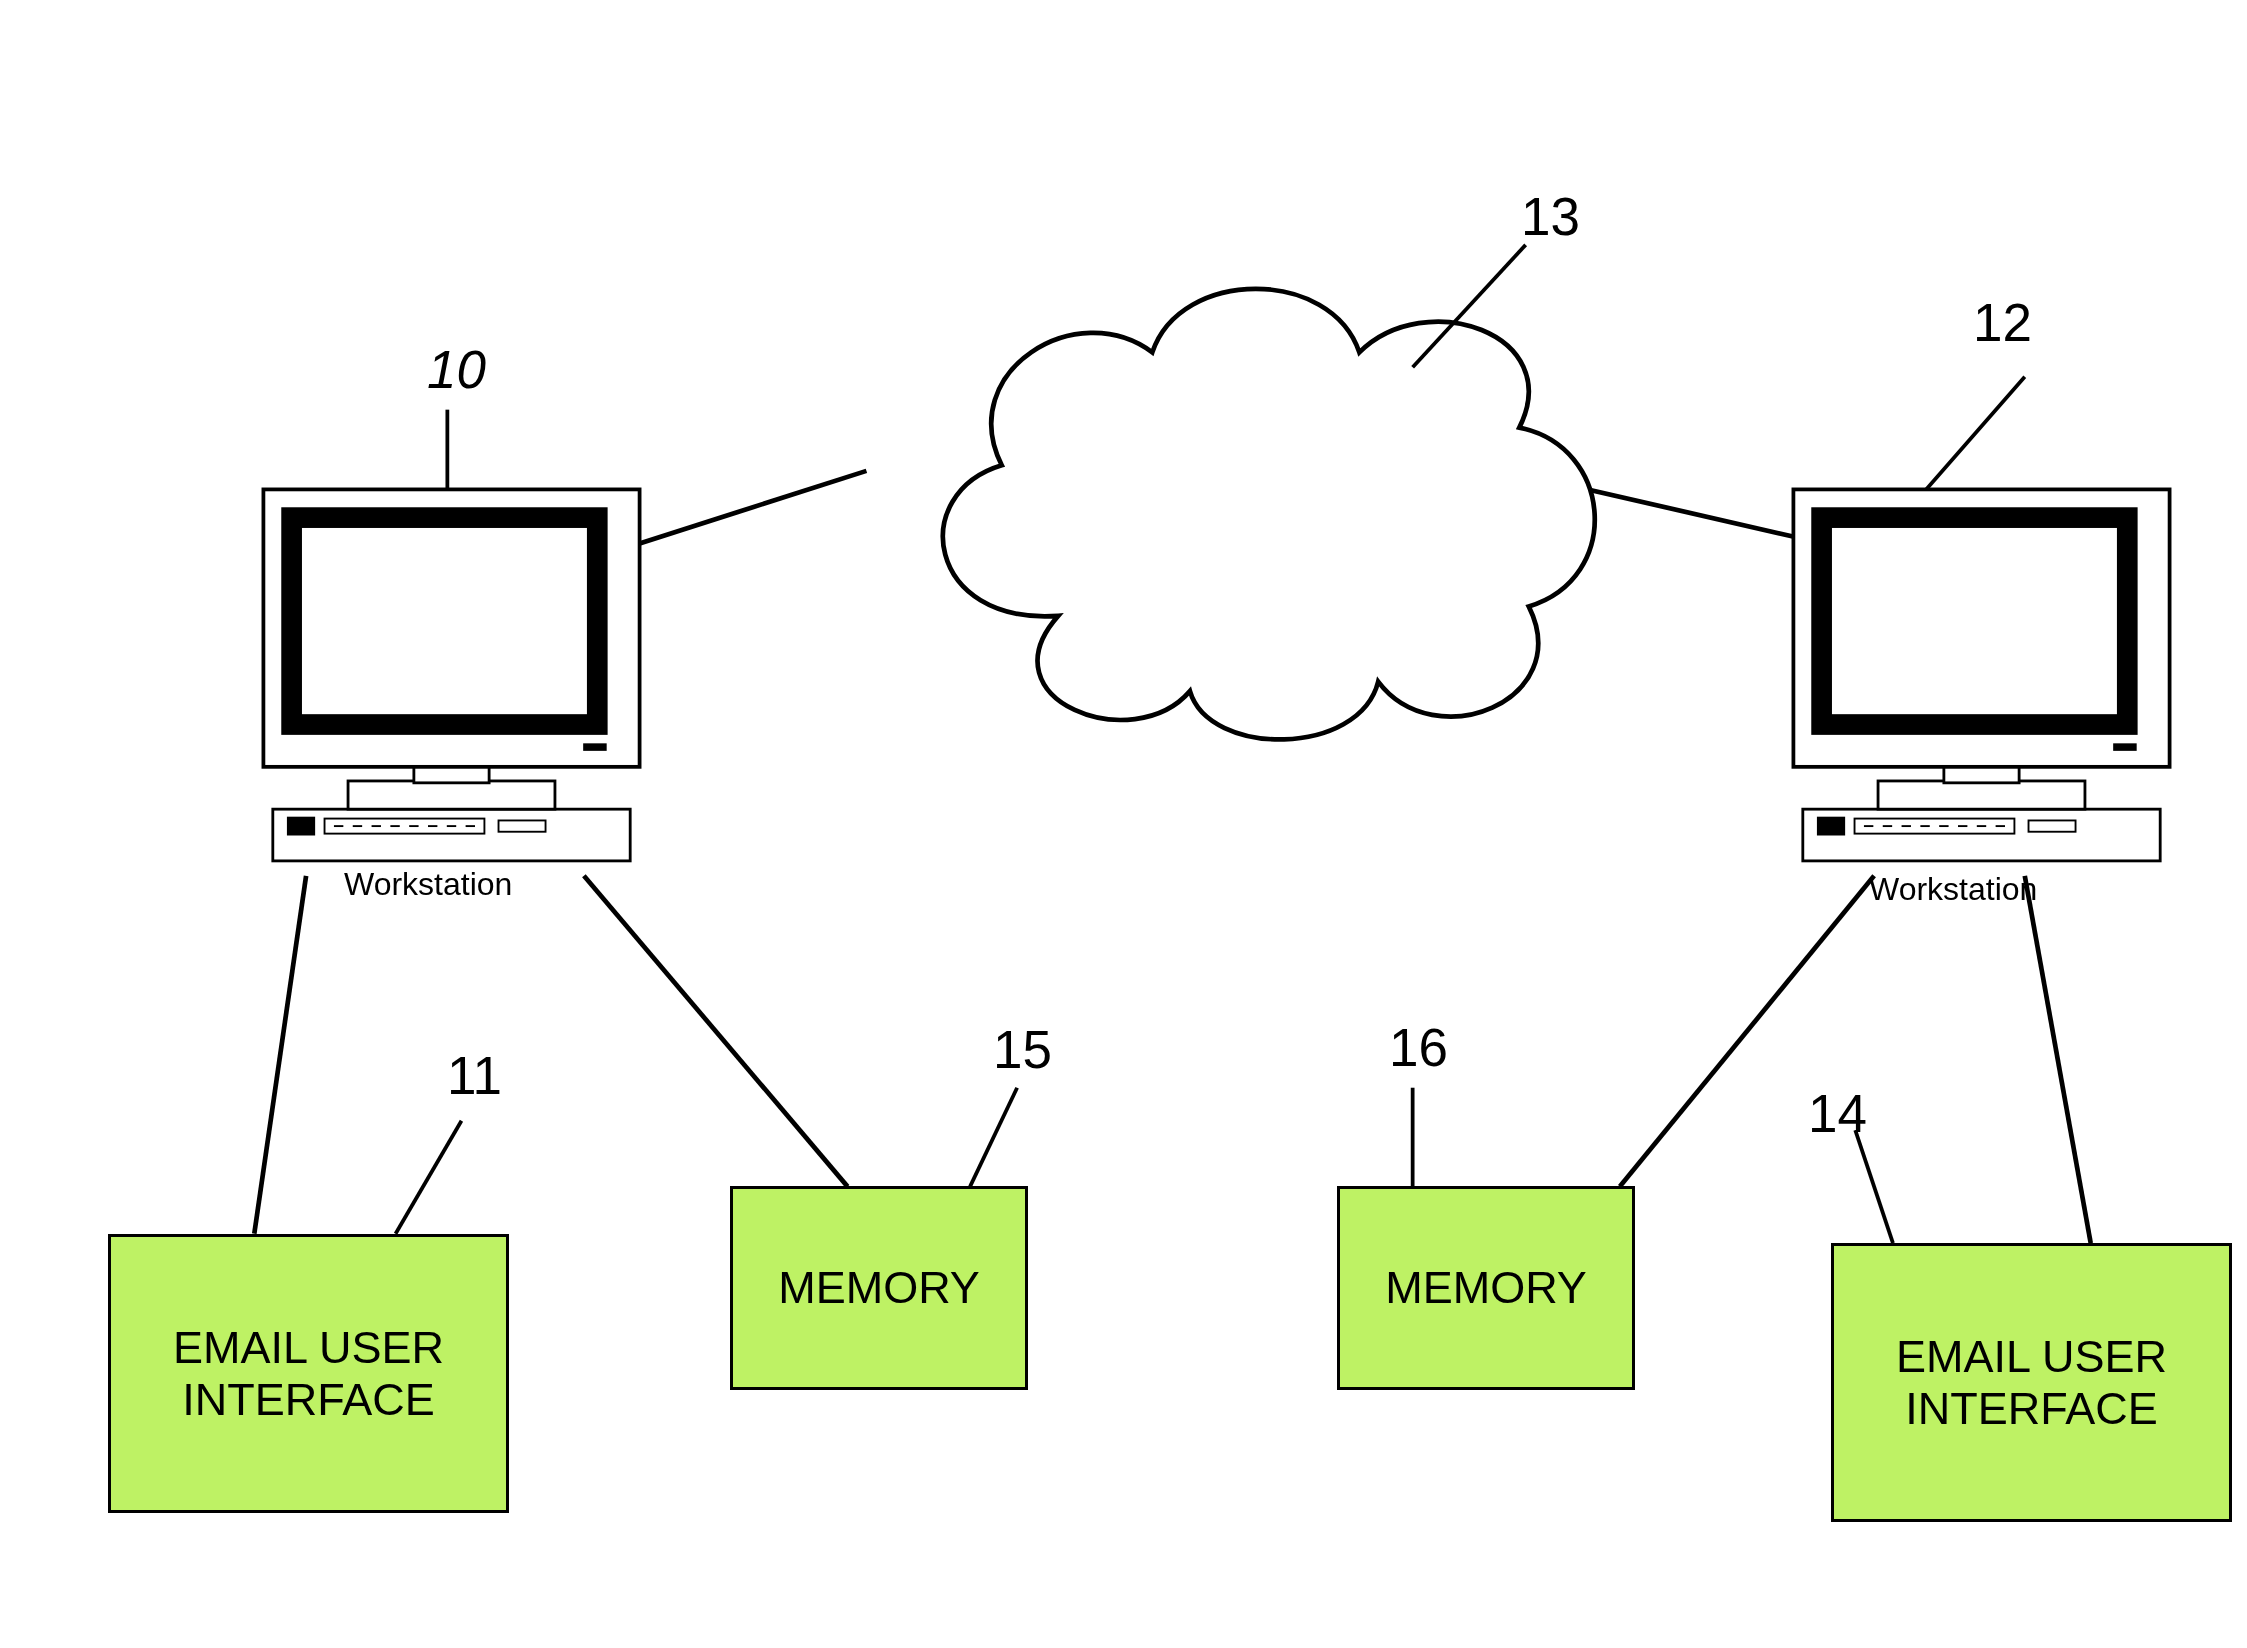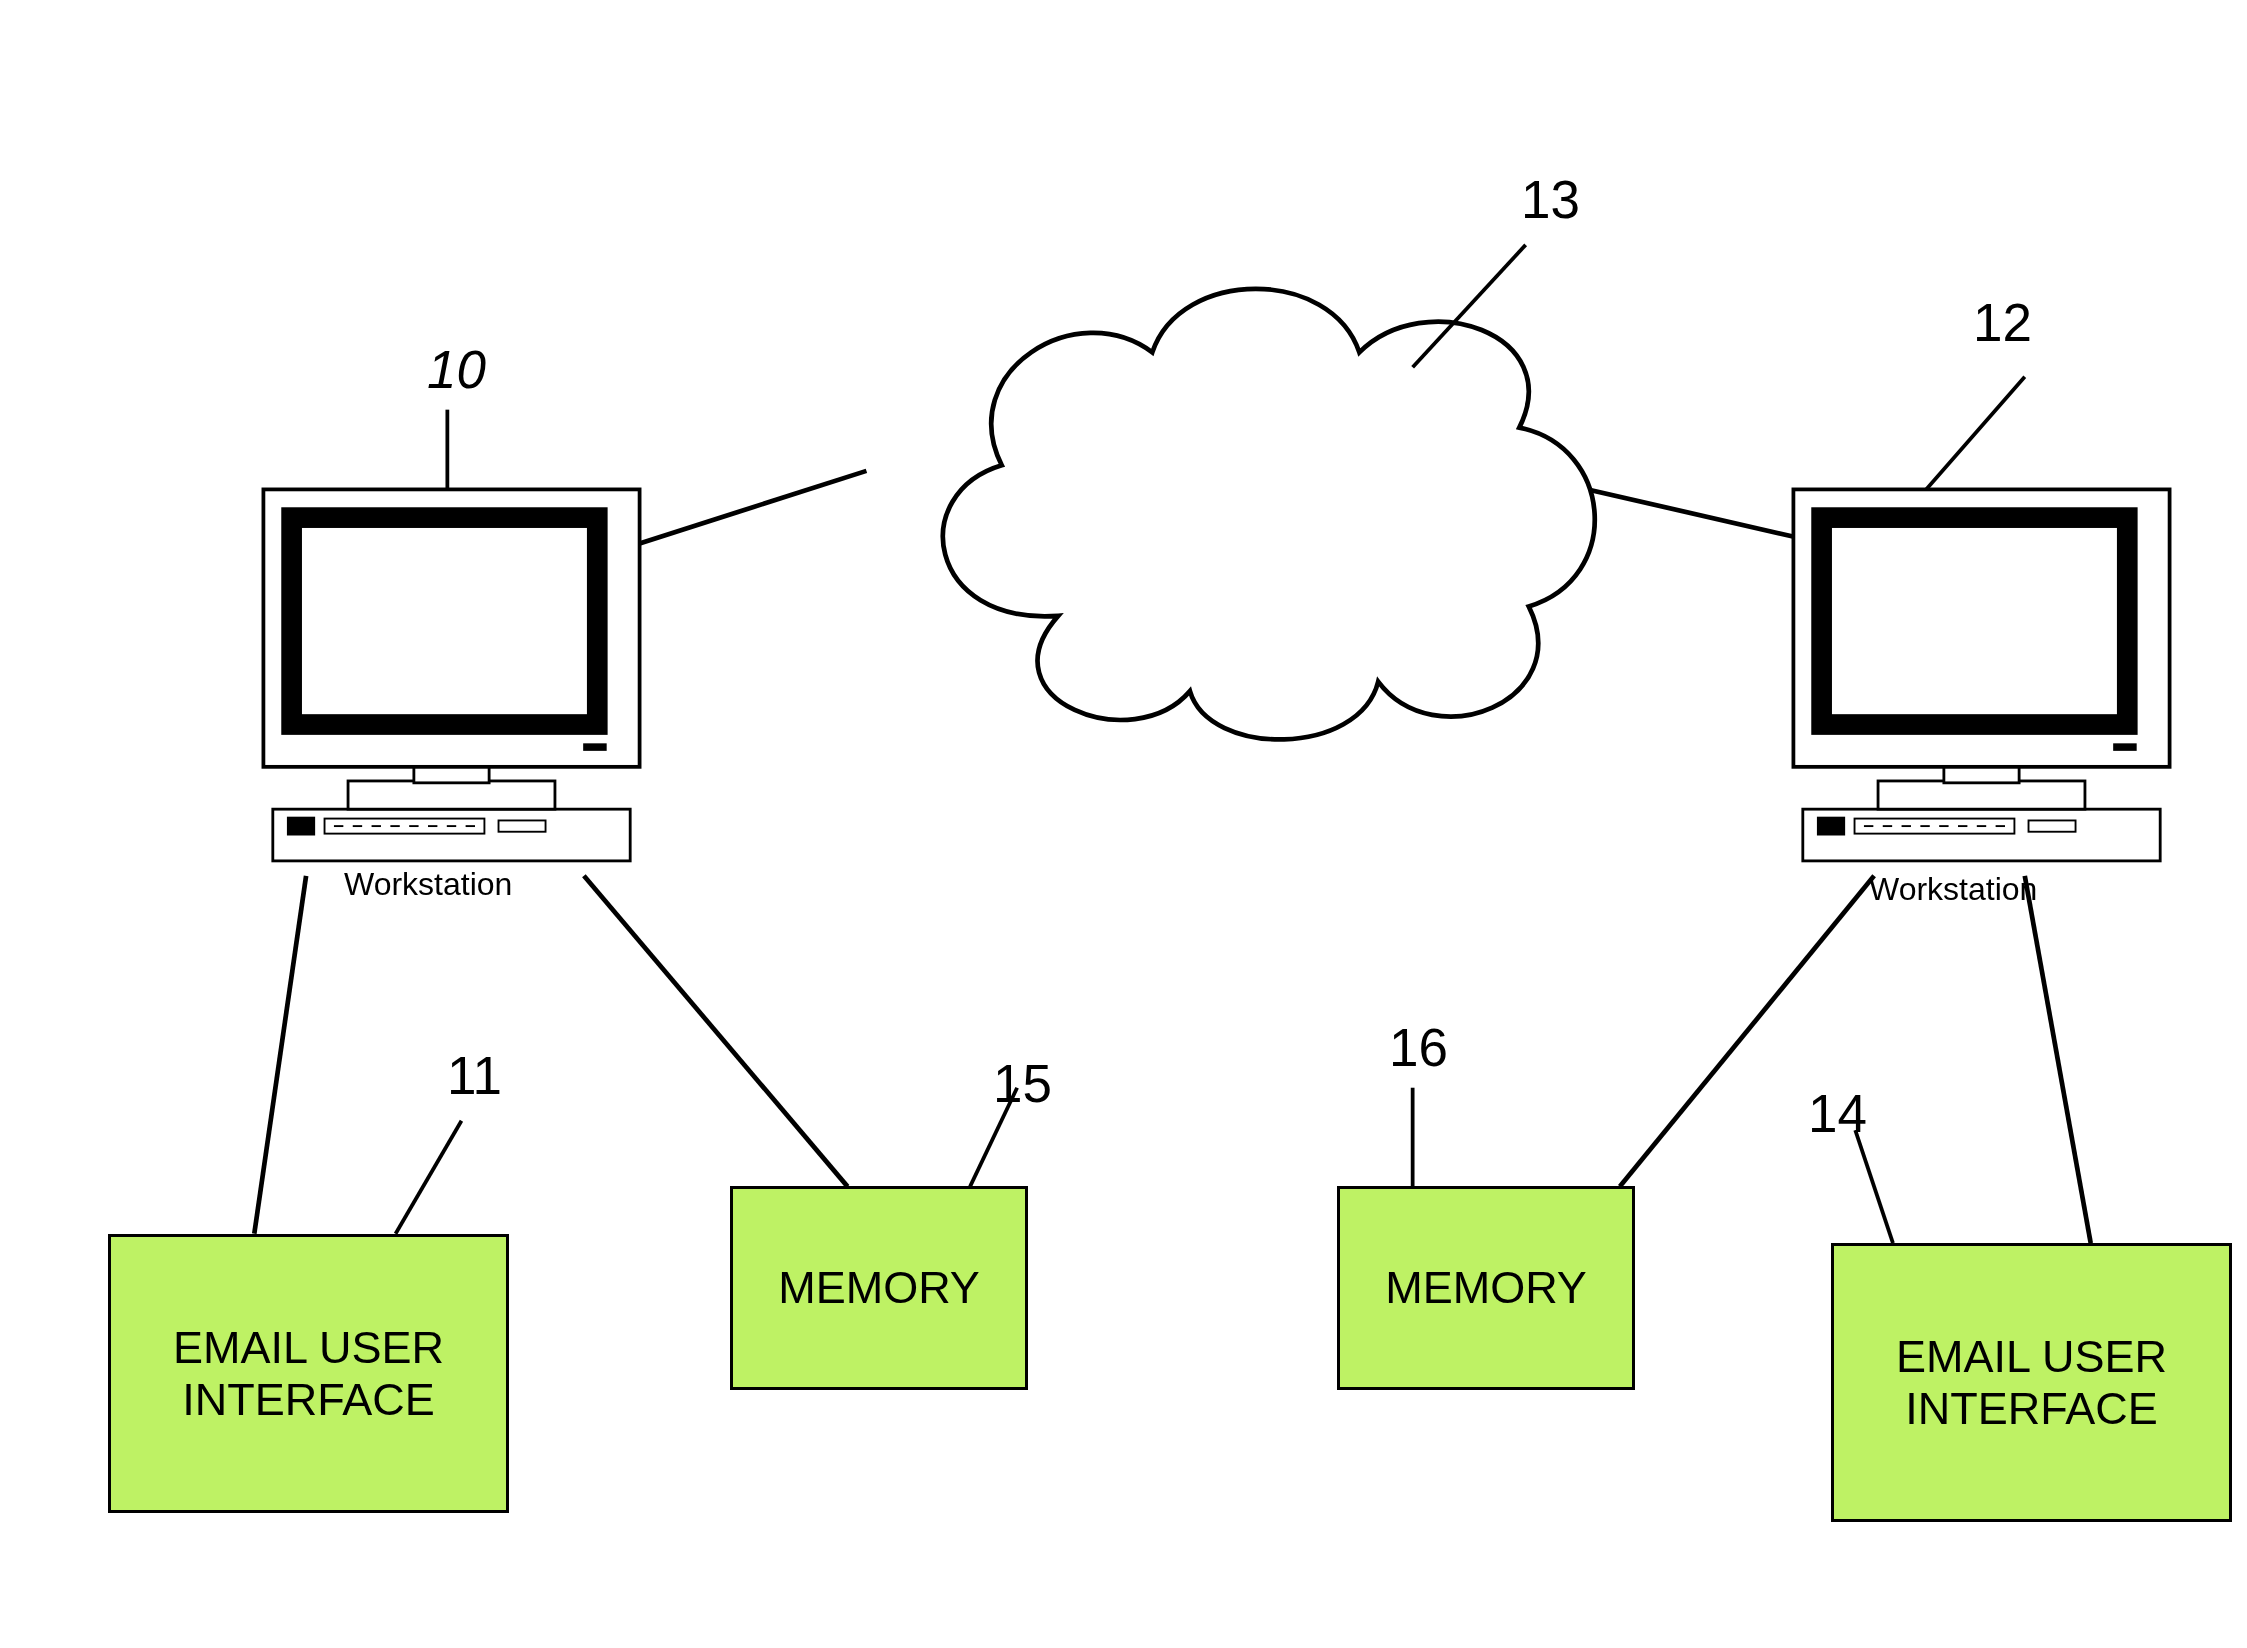--- a/index.html
+++ b/index.html
@@ -90,23 +90,23 @@
 
     <line x1="1080" y1="1155" x2="1030" y2="1260" stroke="#000" stroke-width="4"></line>
 
     <line x1="1500" y1="1155" x2="1500" y2="1260" stroke="#000" stroke-width="4"></line>
 
     <line x1="1970" y1="1200" x2="2010" y2="1320" stroke="#000" stroke-width="4"></line>
   </svg>
 
   <div class="ref-num" style="left:427px; top:339px;font-style:italic;">10</div>
   <div class="ref-num" style="left:1973px; top:292px;">12</div>
-  <div class="ref-num" style="left:1521px; top:169px;text-align:center;">13</div>
+  <div class="ref-num" style="left:1521px; top:186px;text-align:center;">13</div>
   <div class="ref-num" style="left:447px; top:1045px;">11</div>
-  <div class="ref-num" style="left:993px; top:1053px;">15</div>
+  <div class="ref-num" style="left:993px; top:1019px;">15</div>
   <div class="ref-num" style="left:1389px; top:1017px;">16</div>
   <div class="ref-num" style="left:1808px; top:1055px;margin-top:28px;">14</div>
 
   <div style="position:absolute; left:254px; top:480px;">
     <svg width="395" height="395" viewBox="0 0 420 420">
 
       <rect x="20" y="350" width="380" height="55" fill="#fff" stroke="#000" stroke-width="3"></rect>
       <rect x="35" y="358" width="30" height="20" fill="#000"></rect>
       <rect x="75" y="360" width="170" height="16" fill="none" stroke="#000" stroke-width="2"></rect>
 

